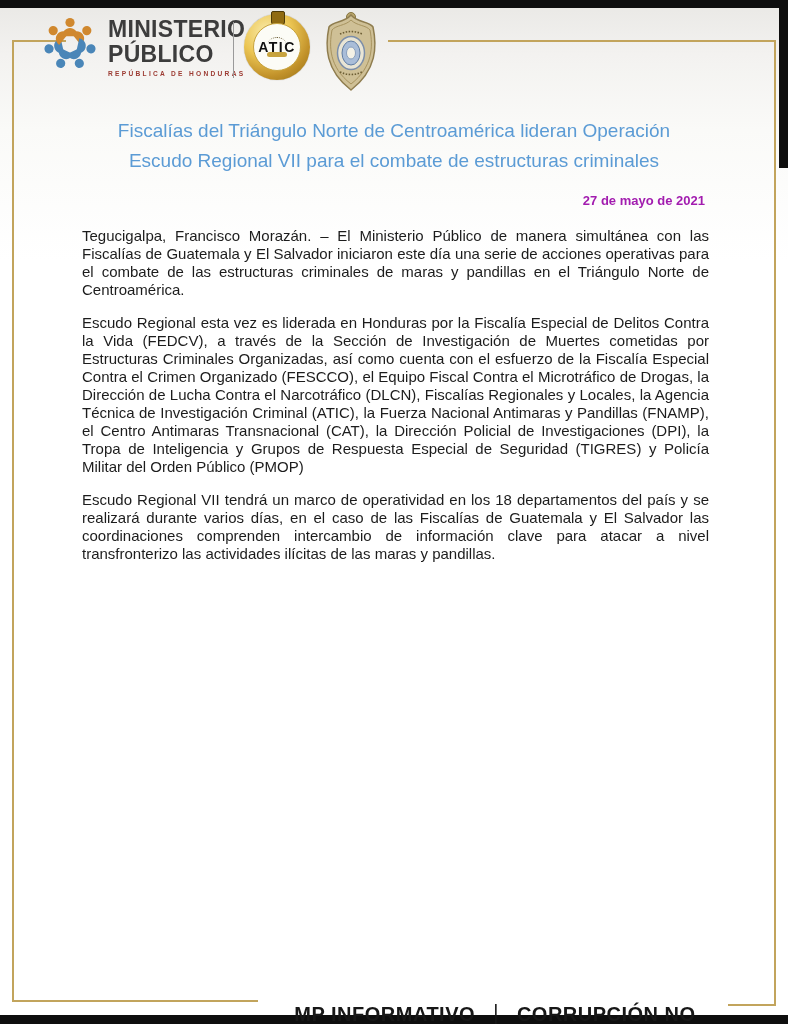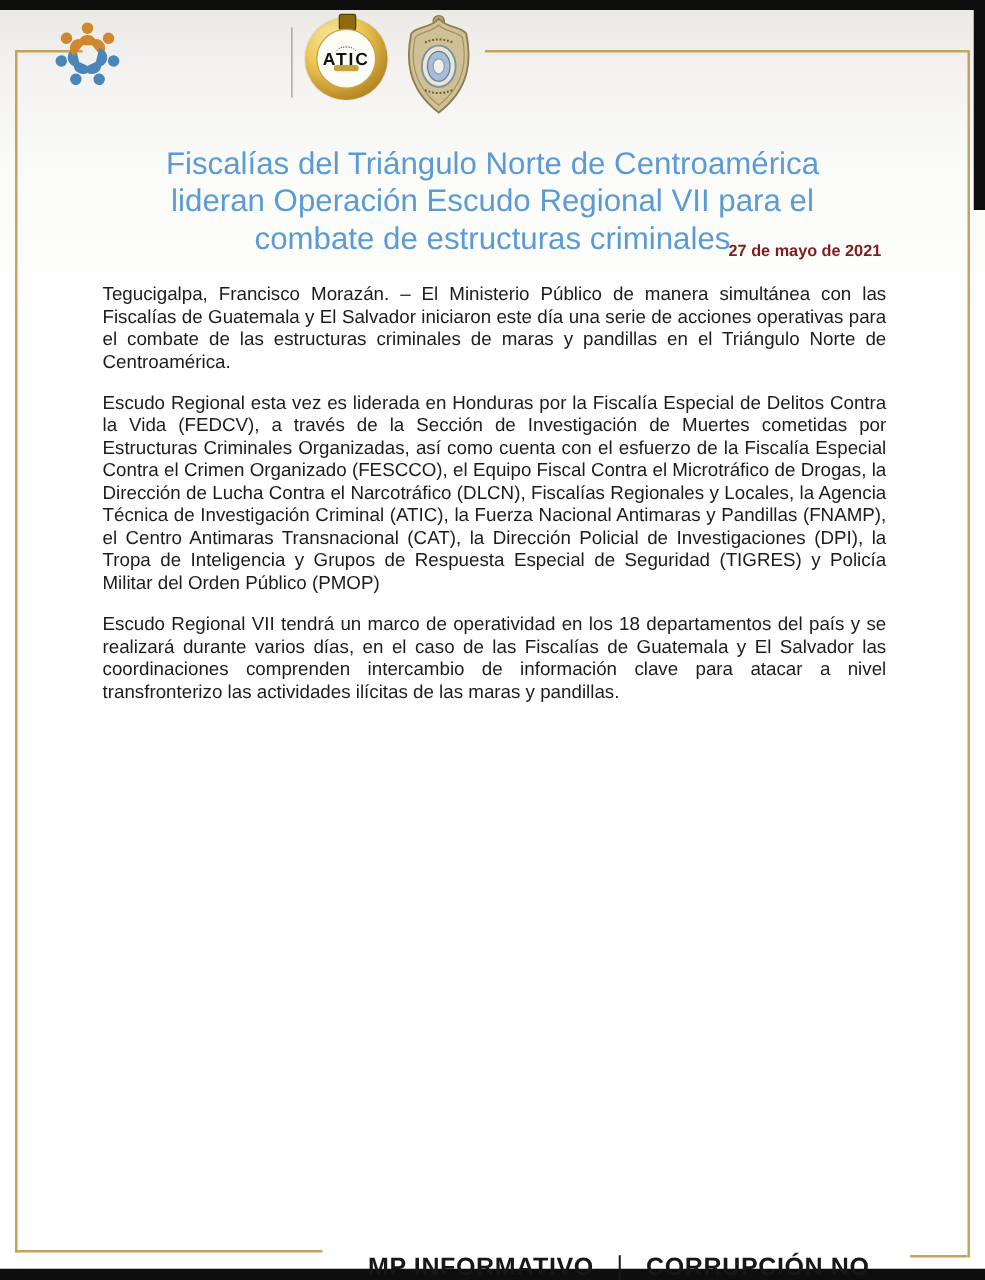--- a/index.html
+++ b/index.html
@@ -37,22 +37,22 @@
     display:flex;align-items:center;justify-content:center;}
   .atic-word{font-size:14px;font-weight:800;color:#101010;letter-spacing:1.5px;}
   .atic-arc{position:absolute;left:14px;right:14px;top:13px;height:12px;border-top:1px dotted #5a4a20;border-radius:50%;}
   .atic-band{position:absolute;left:13px;right:13px;bottom:13px;height:5px;background:#c7a33e;border-radius:3px;}
   .atic-crest{position:absolute;left:27px;top:-3px;width:12px;height:13px;background:#8f6a12;
     border:1px solid #4d3a08;border-radius:2px 2px 4px 4px;}
   
   .police{position:absolute;left:322px;top:2px;width:58px;height:84px;}
   
   .title{position:absolute;left:94px;top:116px;width:600px;text-align:center;
-    font-size:25px;line-height:30px;color:#5b9bd5;}
-  .dateline{position:absolute;right:83px;top:193px;font-size:13px;font-weight:600;color:#7f1d1d;}
+    font-size:19px;line-height:30px;color:#5b9bd5;}
+  .dateline{position:absolute;right:83px;top:193px;font-size:13px;font-weight:600;color:#a21caf;}
   
   .bodytext{position:absolute;left:82px;top:227px;width:627px;}
   .bodytext p{margin:0 0 15px 0;font-size:15px;line-height:18px;color:#1c1c1c;text-align:justify;}
   .bodytext p.gap-before{margin-top:17px;}
   
   .footer{position:absolute;left:280px;top:1003px;width:430px;text-align:center;
     font-size:20px;font-weight:700;color:#171717;letter-spacing:.5px;white-space:nowrap;}
   .footer .sep{display:inline-block;margin:0 12px;font-weight:400;transform:scaleY(1.15);}
 </style>
 </head>
@@ -80,20 +80,25 @@
     </defs>
     <use href="#person" fill="#d0882e"></use>
     <use href="#person" fill="#d0882e" transform="rotate(51.43 30 30)"></use>
     <use href="#person" fill="#4a86b8" transform="rotate(102.86 30 30)"></use>
     <use href="#person" fill="#4a86b8" transform="rotate(154.29 30 30)"></use>
     <use href="#person" fill="#4a86b8" transform="rotate(205.71 30 30)"></use>
     <use href="#person" fill="#4a86b8" transform="rotate(257.14 30 30)"></use>
     <use href="#person" fill="#d0882e" transform="rotate(308.57 30 30)"></use>
   </svg>
 
+  <div class="wordmark">
+    <div class="org-line">MINISTERIO</div>
+    <div class="org-line">PÚBLICO</div>
+    <div class="org-sub">REPÚBLICA DE HONDURAS</div>
+  </div>
 
   <div class="hdr-sep"></div>
 
   <div class="atic">
     <div class="atic-crest"></div>
     <div class="atic-inner">
       <div class="atic-arc"></div>
       <span class="atic-word">ATIC</span>
       <div class="atic-band"></div>
     </div>

